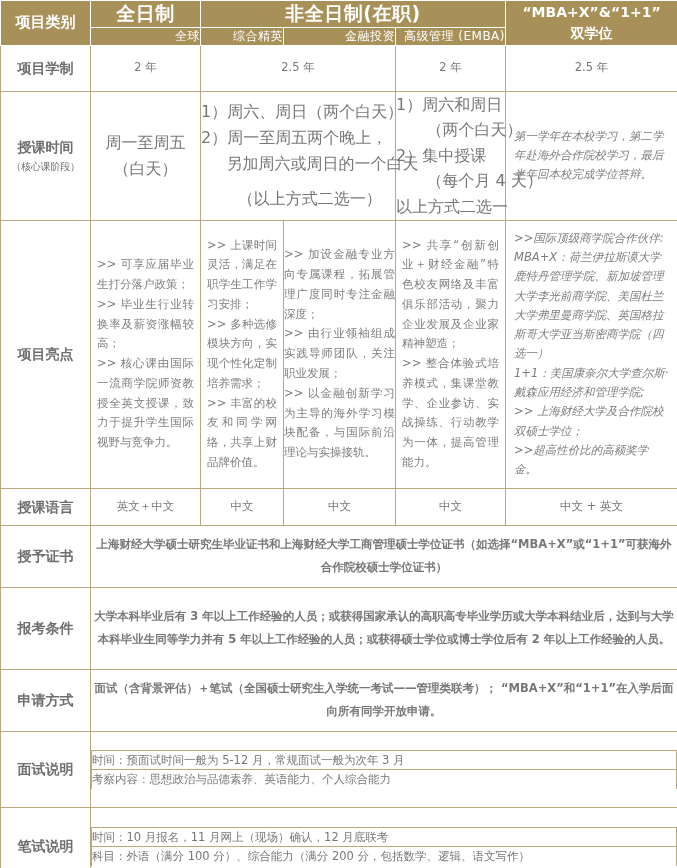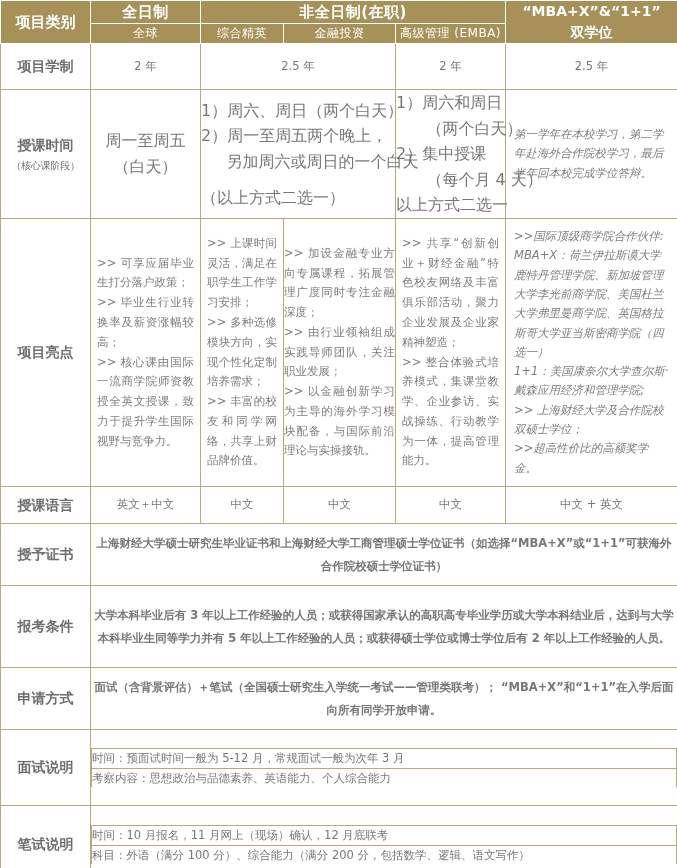--- a/index.html
+++ b/index.html
@@ -38,28 +38,29 @@
 
   
   .hdr {
     background: #a89159;
     color: #ffffff;
     text-align: center;
     font-weight: bold;
     border-color: #ffffff !important;
   }
   .hdr-l1 {
-    font-size: 15px;
+    font-size: 19px;
     letter-spacing: 0.5px;
     line-height: 1.35;
   }
   .hdr-l2 {
     font-size: 12px;
     font-weight: normal;
     letter-spacing: 0.5px;
+    text-align: right;
   }
   .hdr-cat {
     font-size: 15px;
   }
   .hdr-wide {
     font-size: 14px;
     line-height: 1.5;
   }
 
   
@@ -106,20 +107,21 @@
   }
   .tt .ol {
     display: inline-block;
     text-align: left;
   }
   .tt .li {
     white-space: pre;
   }
   .tt .note {
     margin-top: 10px;
+    text-align: center;
   }
 
   
   .hl {
     font-size: 11.5px;
     color: #7d7d7d;
     line-height: 1.72;
     padding: 8px 7px;
     text-align: justify;
     text-align-last: left;

